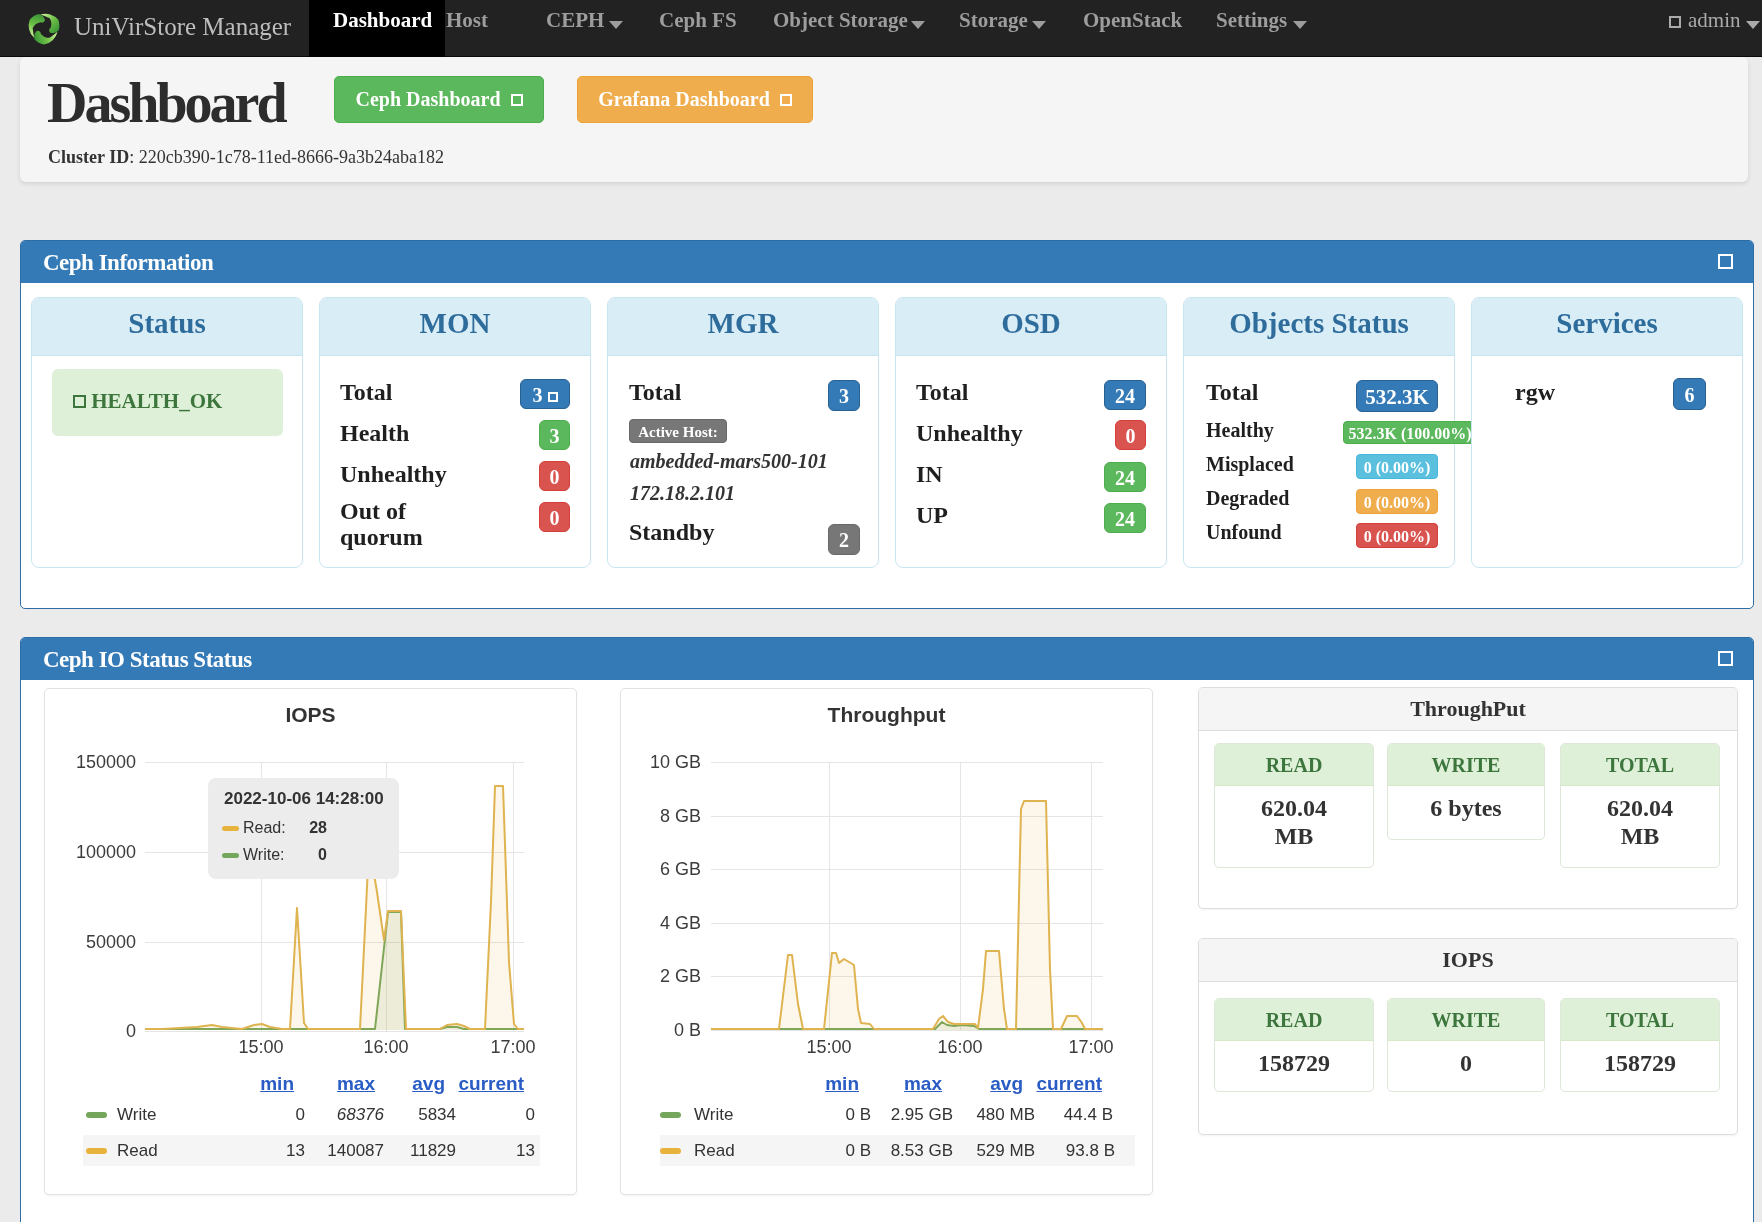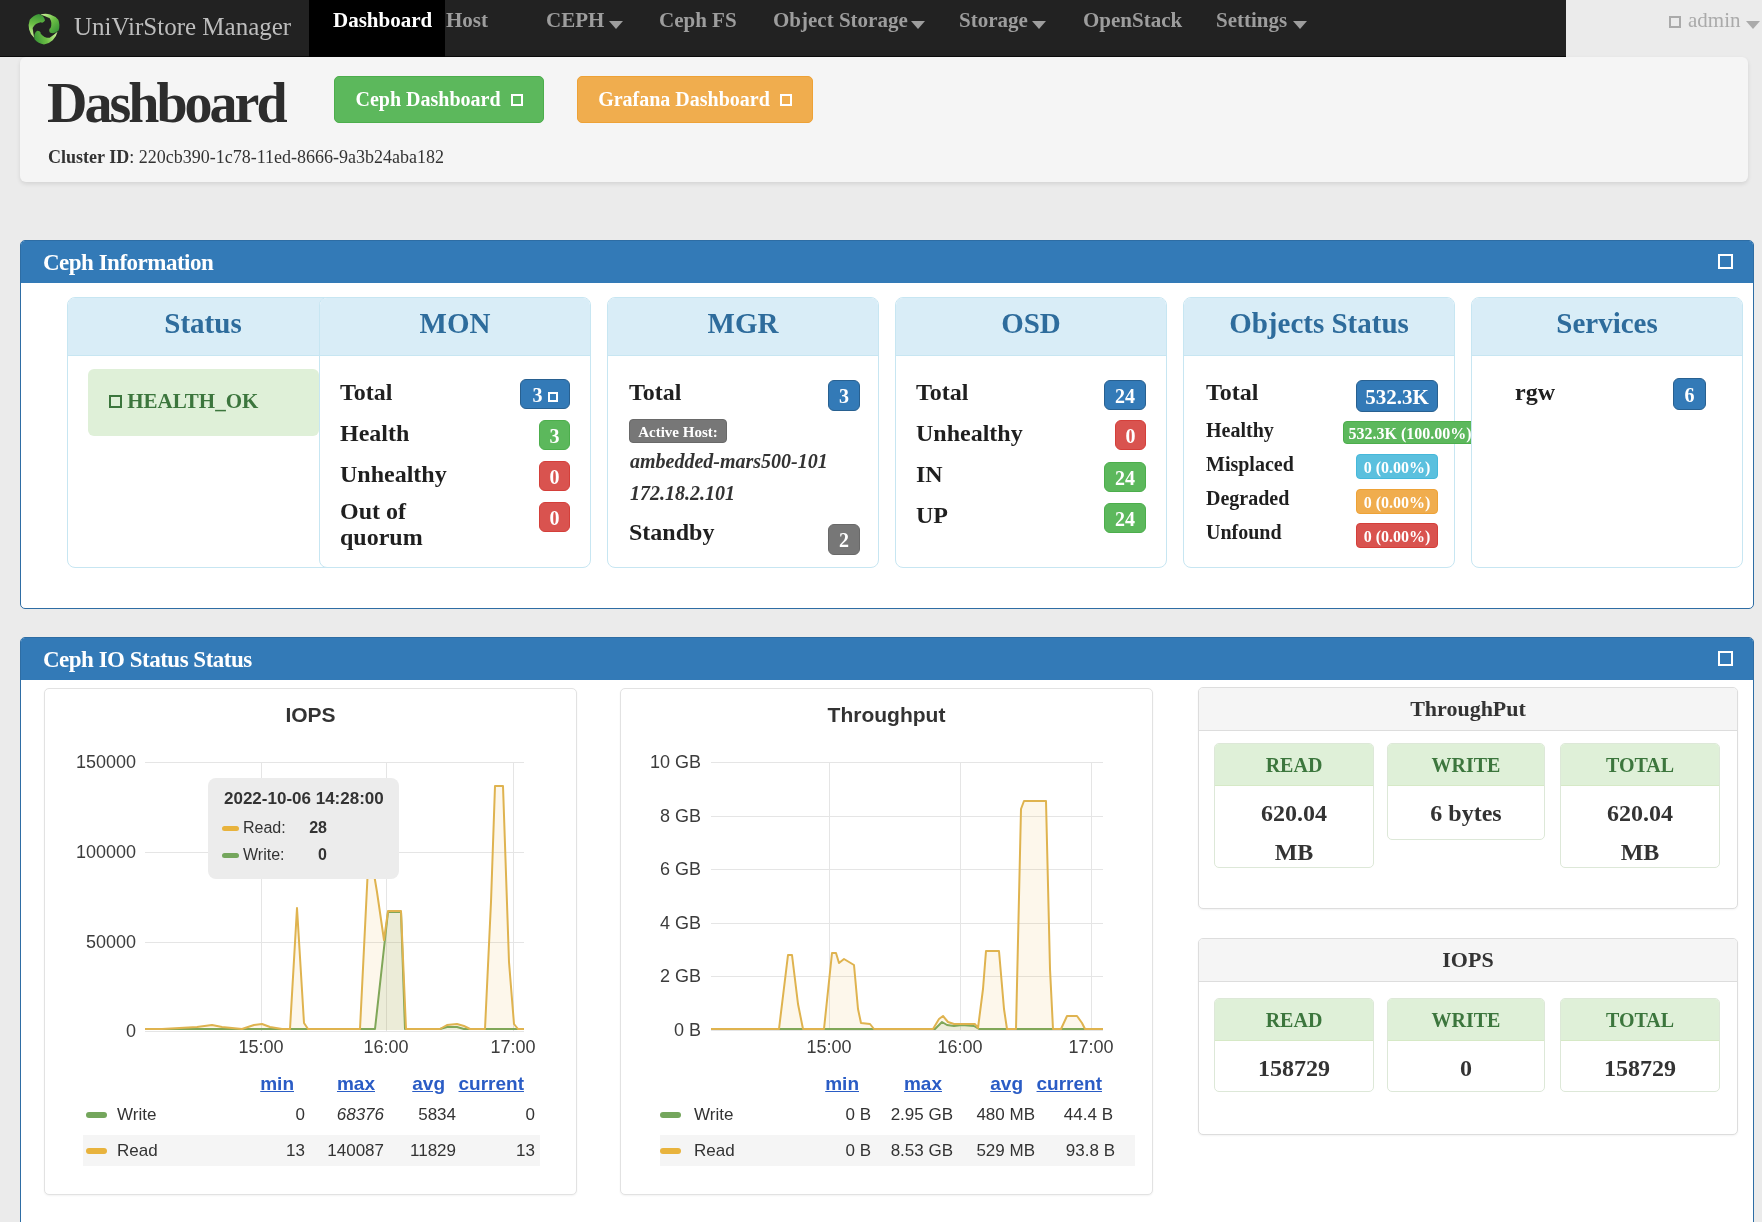--- a/index.html
+++ b/index.html
@@ -2,21 +2,21 @@
 <html><head>
 <meta charset="utf-8">
 <style>
 * { margin:0; padding:0; box-sizing:border-box; }
 html,body { width:1762px; height:1222px; overflow:hidden; }
 body { background:#ebebeb; font-family:"Liberation Serif", serif; }
 .abs { position:absolute; }
 #page { position:relative; width:1762px; height:1222px; overflow:hidden; }
 
 
-#nav { position:absolute; left:0; top:0; width:1566px; height:57px; background:#222; border-bottom:1px solid #0b0b0b;padding-left:21px; }
+#nav { position:absolute; left:0; top:0; width:1762px; height:57px; background:#222; border-bottom:1px solid #0b0b0b;padding-left:21px; }
 .navitem { position:absolute; top:8px; line-height:25px; font-size:21px; font-weight:bold; color:#9d9d9d; white-space:nowrap; }
 .caret { position:absolute; width:0; height:0; border-left:7px solid transparent; border-right:7px solid transparent; border-top:8px solid #9d9d9d; top:21px; }
 
 
 .panel { position:absolute; background:#fff; border:1px solid #2e6da4; border-radius:5px; }
 .phead { position:absolute; left:0; top:0; right:0; height:42px; background:#337ab7; border-radius:4px 4px 0 0; }
 .ptitle { position:absolute; left:22px; top:8px; font-size:23px; line-height:27px; font-weight:bold; color:#fff; letter-spacing:-0.5px; }
 .sqicon { position:absolute; border:2px solid #fff; width:15px; height:15px; }
 
 
@@ -41,21 +41,21 @@
 .legv { position:absolute; font-family:"Liberation Sans",sans-serif; font-size:17px; color:#333; white-space:nowrap; }
 .dash { position:absolute; width:21px; height:6px; border-radius:3px; }
 .ralign { transform:translateX(-100%); }
 
 
 .statpanel { position:absolute; left:1197px; width:540px; background:#fff; border:1px solid #ddd; border-radius:5px; box-shadow:0 1px 2px rgba(0,0,0,0.05); }
 .sphead { position:absolute; left:0; right:0; top:0; height:43px; background:#f5f5f5; border-bottom:1px solid #ddd; border-radius:4px 4px 0 0; }
 .sptitle { position:absolute; left:0; right:0; top:8px; text-align:center; font-size:22px; font-weight:bold; color:#333; }
 .gcard { position:absolute; width:160px; background:#fff; border:1px solid #dde8d8; border-radius:5px; }
 .ghead { position:absolute; left:0; right:0; top:0; height:42px; background:#dff0d8; border-bottom:1px solid #d6e9c6; border-radius:4px 4px 0 0; text-align:center; font-size:20px; font-weight:bold; color:#3c763d; line-height:42px; }
-.gval { position:absolute; left:0; right:0; top:50px; text-align:center; font-size:24px; font-weight:bold; color:#333; line-height:39px; }
+.gval { position:absolute; left:0; right:0; top:50px; text-align:center; font-size:24px; font-weight:bold; color:#333; line-height:28px; }
 </style>
 </head>
 <body>
 <div id="page">
 
   <div id="nav">
     <svg class="abs" style="left:24px;top:7px;" width="40" height="42" viewBox="0 0 40 42">
       <defs>
         <linearGradient id="g1" x1="0" y1="0" x2="1" y2="1">
           <stop offset="0" stop-color="#d6f7a0"></stop>
@@ -102,21 +102,21 @@
   <div class="abs" style="left:47px;top:72px;font-size:56px;line-height:62px;font-weight:bold;color:#2d2d2d;letter-spacing:-3px;">Dashboard</div>
   <div class="abs" style="left:577px;top:76px;width:236px;height:47px;background:#f0ad4e;border:1px solid #eea236;border-radius:5px;color:#fff;font-weight:bold;font-size:20px;text-align:center;line-height:45px;">Grafana Dashboard &nbsp;<span class="msq" style="width:12px;height:12px;"></span></div>
   <div class="abs" style="left:334px;top:76px;width:210px;height:47px;background:#5cb85c;border:1px solid #4cae4c;border-radius:5px;color:#fff;font-weight:bold;font-size:20px;text-align:center;line-height:45px;">Ceph Dashboard &nbsp;<span class="msq" style="width:12px;height:12px;"></span></div>
   <div class="abs" style="left:48px;top:147px;font-size:18px;color:#333;"><b>Cluster ID</b>: 220cb390-1c78-11ed-8666-9a3b24aba182</div>
 
   <div class="panel" style="left:20px;top:240px;width:1734px;height:369px;">
     <div class="phead"></div>
     <div class="ptitle">Ceph Information</div>
     <div class="sqicon" style="right:20px;top:13px;"></div>
 
-    <div class="card" style="left:10px;margin-left:36px;">
+    <div class="card" style="left:10px;">
       <div class="chead"></div>
         <div class="ctitle">Status</div>
       <div class="abs" style="left:20px;top:71px;width:231px;height:67px;background:#dff0d8;border-radius:6px;"></div>
       <div class="abs" style="left:41px;top:91px;font-size:21px;font-weight:bold;color:#3c763d;"><span class="msq" style="width:13px;height:13px;border-width:2px;"></span>&nbsp;HEALTH_OK</div>
     </div>
 
     <div class="card" style="left:298px;">
       <div class="chead"></div>
         <div class="ctitle">MON</div>
       <div class="lbl" style="left:20px;top:81px;">Total</div>

